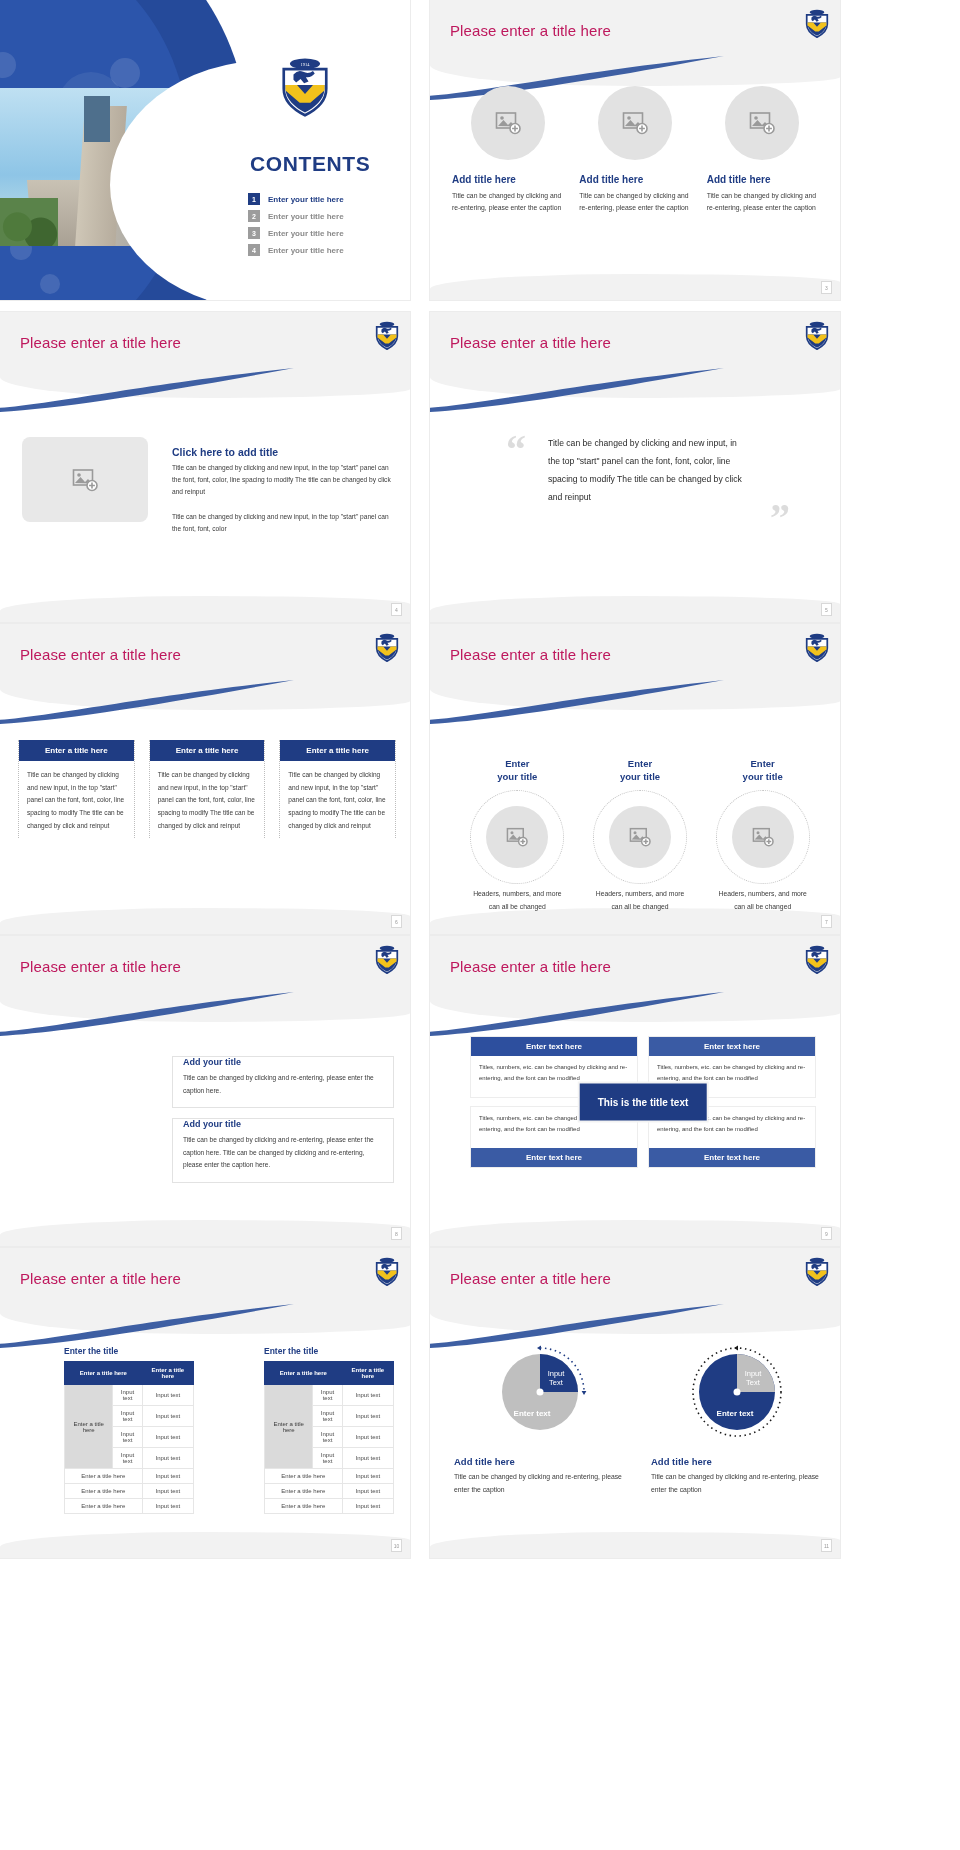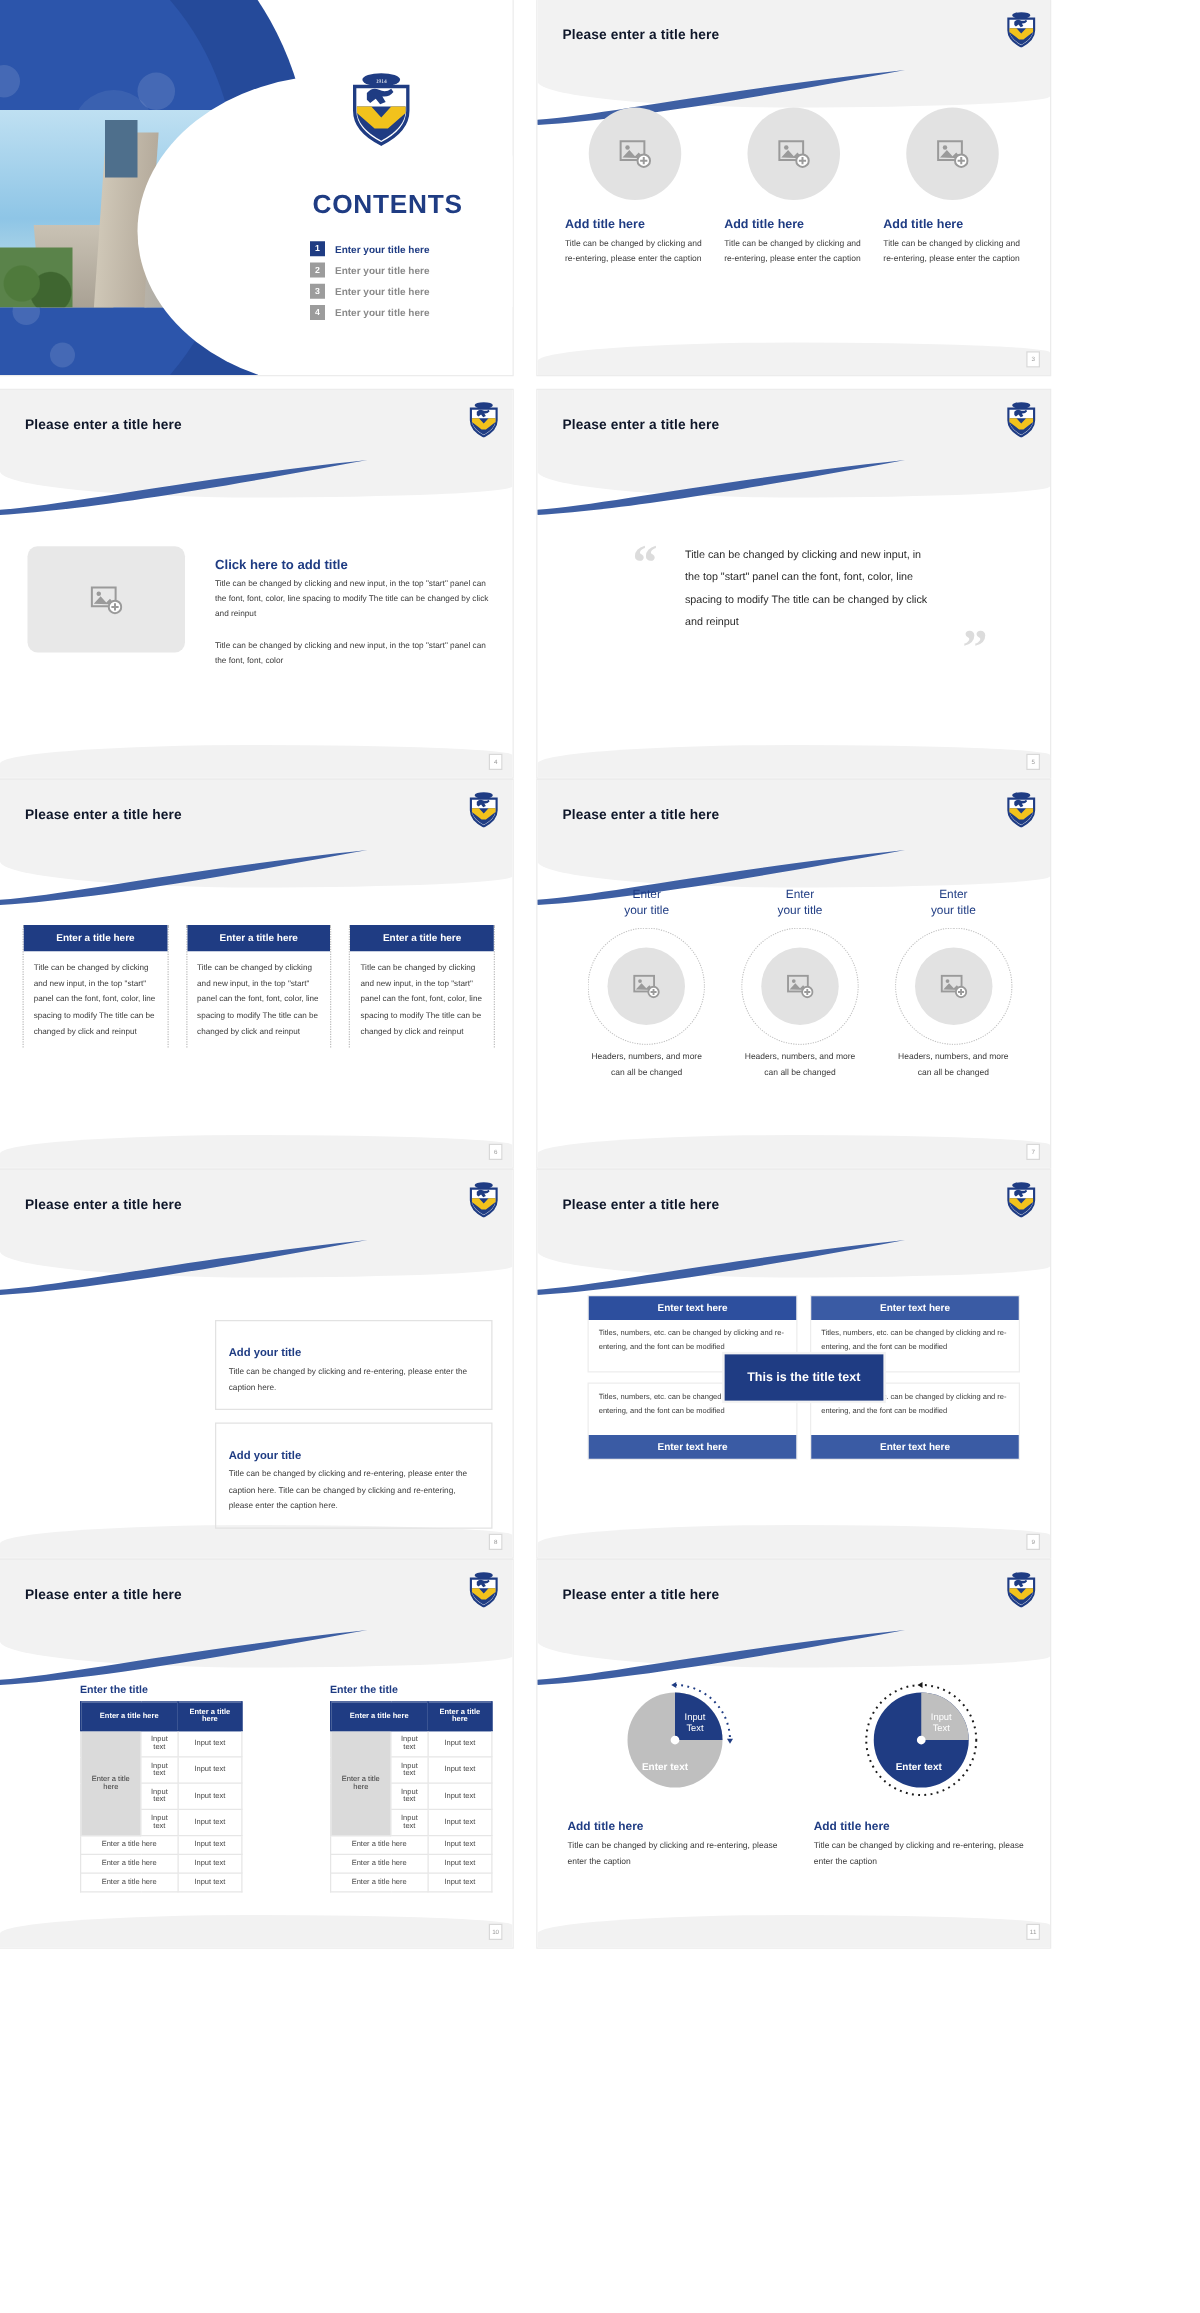--- a/index.html
+++ b/index.html
@@ -28,22 +28,22 @@
   }
   .hdr-curve {
     position:absolute; left:0; right:0; top:0; height:86px;
     background:#f2f2f2;
     border-bottom-left-radius: 100% 42px;
     border-bottom-right-radius: 100% 18px;
     z-index:1;
   }
   .hdr-title {
     position:absolute; left:20px; top:22px;
-    font-size:11px; color:#0f172a; letter-spacing:.1px;
-    z-index:3; font-weight:700;
+    font-size:15px; color:#be185d; letter-spacing:.1px;
+    z-index:3; font-weight:400;
   }
   .swoosh {
     position:absolute; left:-6px; top:56px; width:310px; height:44px;
     z-index:2; pointer-events:none;
   }
   .crest-sm { position:absolute; right:10px; top:8px; width:26px; height:30px; z-index:4;}
   .pg {
     position:absolute; right:8px; bottom:6px;
     width:11px; height:13px; border:1px solid #d8d8d8;
     font-size:5px; color:#9a9a9a; text-align:center; line-height:12px;
@@ -154,35 +154,35 @@
   .s6 .card { flex:1; border-left:1px dotted #bdbdbd; border-right:1px dotted #bdbdbd; padding:0 0 6px 0; }
   .s6 .card-hd {
     background:#1f3c83; color:#fff; font-size:8px; font-weight:bold;
     text-align:center; padding:6px 0; margin-bottom:8px;
   }
   .s6 .card-bd { font-size:6.5px; color:#3a3a3a; line-height:1.95; padding:0 8px; }
 
   
   .s7 .group { position:absolute; left:30px; right:20px; top:86px; display:flex; gap:8px; z-index:3; }
   .s7 .item { flex:1; text-align:center; position:relative; }
-  .s7 .it-title { color:#1f3c83; font-weight:normal; font-size:9.5px; line-height:1.35; }
+  .s7 .it-title { color:#1f3c83; font-weight:bold; font-size:9.5px; line-height:1.35;margin-top:48px; }
   .s7 .dotring {
     width:94px; height:94px; border-radius:50%; border:1px dotted #c4c4c4;
     margin:6px auto 0; display:flex; align-items:center; justify-content:center;
   }
   .s7 .inner { width:62px; height:62px; border-radius:50%; background:#e2e2e2;
                display:flex; align-items:center; justify-content:center; }
   .s7 .cap { font-size:6.8px; color:#3a3a3a; line-height:1.9; margin-top:4px; padding:0 12px;}
 
   
   .s8 .left { position:absolute; left:22px; top:128px; width:135px; z-index:3; }
   .s8 .yt { color:#1f3c83; font-size:17px; font-weight:bold; margin-bottom:8px; }
   .s8 .ytxt { font-size:6.6px; color:#3a3a3a; line-height:2.0; }
   .s8 .boxes { position:absolute; left:172px; right:16px; top:120px; z-index:3; }
-  .s8 .box { border:1px solid #e2e2e2; padding:20px 10px 10px; margin-bottom:10px; }
+  .s8 .box { border:1px solid #e2e2e2; padding:0 10px 10px; margin-bottom:10px; }
   .s8 .box h4 { color:#1f3c83; font-size:9px; font-weight:bold; margin-bottom:5px; }
   .s8 .box p { font-size:6.6px; color:#3a3a3a; line-height:1.9; }
 
   
   .s9 .quad { position:absolute; left:40px; right:24px; top:100px; z-index:3; }
   .s9 .qrow { display:flex; gap:10px; }
   .s9 .qcell { flex:1; border:1px solid #ededed; background:#fff; }
   .s9 .bar {
     background:#3a5ba4; color:#fff; font-size:8px; font-weight:bold; text-align:center; padding:5px 0;
   }

